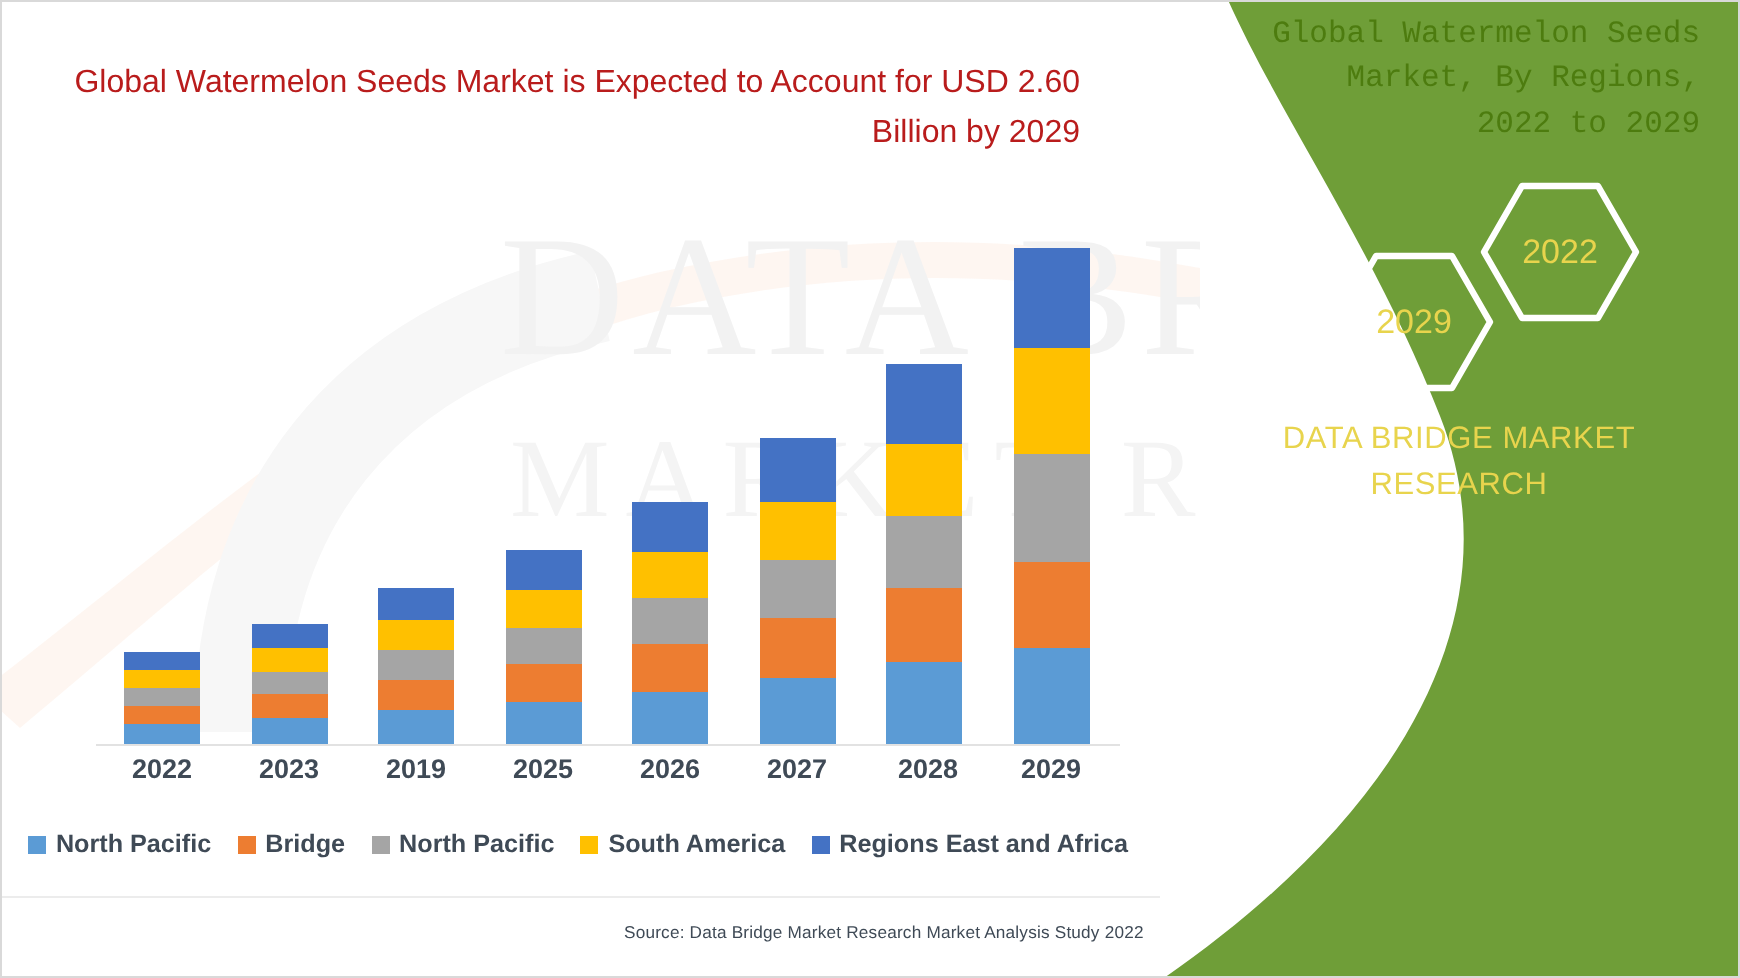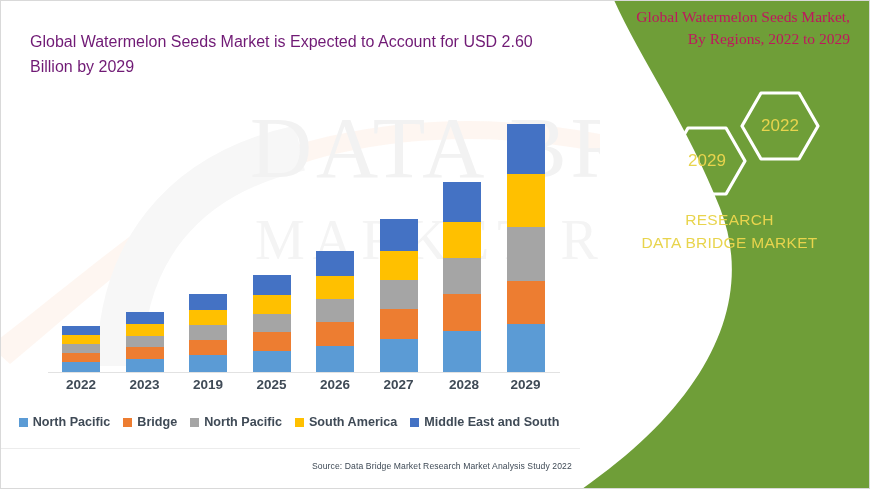--- a/index.html
+++ b/index.html
@@ -35,24 +35,24 @@
     height: 489px;
     z-index: 5;
   }
   .green-panel svg { display: block; }
   .panel-title {
     position: absolute;
     right: 20px;
     top: 6px;
     width: 220px;
     text-align: right;
-    color: #be185d;
+    color: #4d7c0f;
     font-size: 15.5px;
     line-height: 1.45;
-    font-family: Liberation Serif, serif;
+    font-family: Liberation Mono, monospace;
     z-index: 12;
   }
   .hexes {
     position: absolute;
     left: 96px;
     top: 88px;
     width: 180px;
     height: 115px;
     z-index: 12;
   }
@@ -74,22 +74,22 @@
     line-height: 1.5;
     letter-spacing: 0.3px;
     z-index: 12;
   }
   
   .chart-title {
     position: absolute;
     left: 30px;
     top: 30px;
     width: 510px;
-    text-align: left;
-    color: #701a75;
+    text-align: right;
+    color: #b91c1c;
     font-size: 16px;
     line-height: 1.55;
     z-index: 10;
   }
   
   .watermark {
     position: absolute;
     left: 0; top: 96px;
     width: 600px;
     height: 270px;
@@ -327,21 +327,21 @@
       <div class="legend-item">
         <span class="legend-swatch" style="background: rgb(165, 165, 165);"></span>
         <span>North Pacific</span>
       </div>
       <div class="legend-item">
         <span class="legend-swatch" style="background: rgb(255, 192, 0);"></span>
         <span>South America</span>
       </div>
       <div class="legend-item">
         <span class="legend-swatch" style="background: rgb(68, 114, 196);"></span>
-        <span>Middle East and South</span>
+        <span>Regions East and Africa</span>
       </div>
     </div>
 
   <div class="footer-rule"></div>
   <div class="footer-right">Source: Data Bridge Market Research Market Analysis Study 2022</div>
 
   <div class="green-panel">
     <svg width="310" height="489" viewBox="0 0 310 489">
       <path d="M54,0 L310,0 L310,489 L22,489 C150,400 196,300 160,208 C128,126 80,58 54,0 Z" fill="#6f9e38"></path>
     </svg>
@@ -355,20 +355,20 @@
           <text class="hex-label" x="124" y="39">2022</text>
         </g>
         <g>
           <polygon points="32,40 70,40 89,73 70,106 32,106 13,73" fill="none" stroke="#ffffff" stroke-width="3.2" stroke-linejoin="round"></polygon>
           <text class="hex-label" x="51" y="74">2029</text>
         </g>
       </svg>
     </div>
 
     <div class="brand-lines">
+      <div>DATA BRIDGE MARKET</div>
       <div>RESEARCH</div>
-      <div>DATA BRIDGE MARKET</div>
     </div>
 
   </div>
 
   <div class="outer-border"></div>
 </div>
 
 </body></html>

